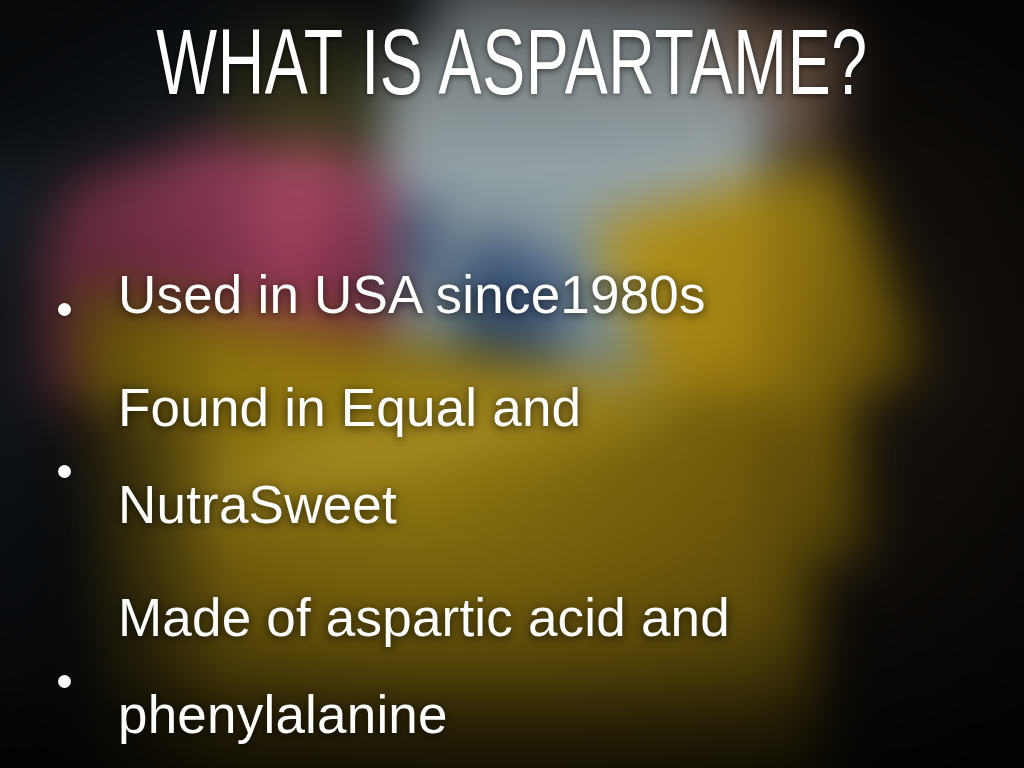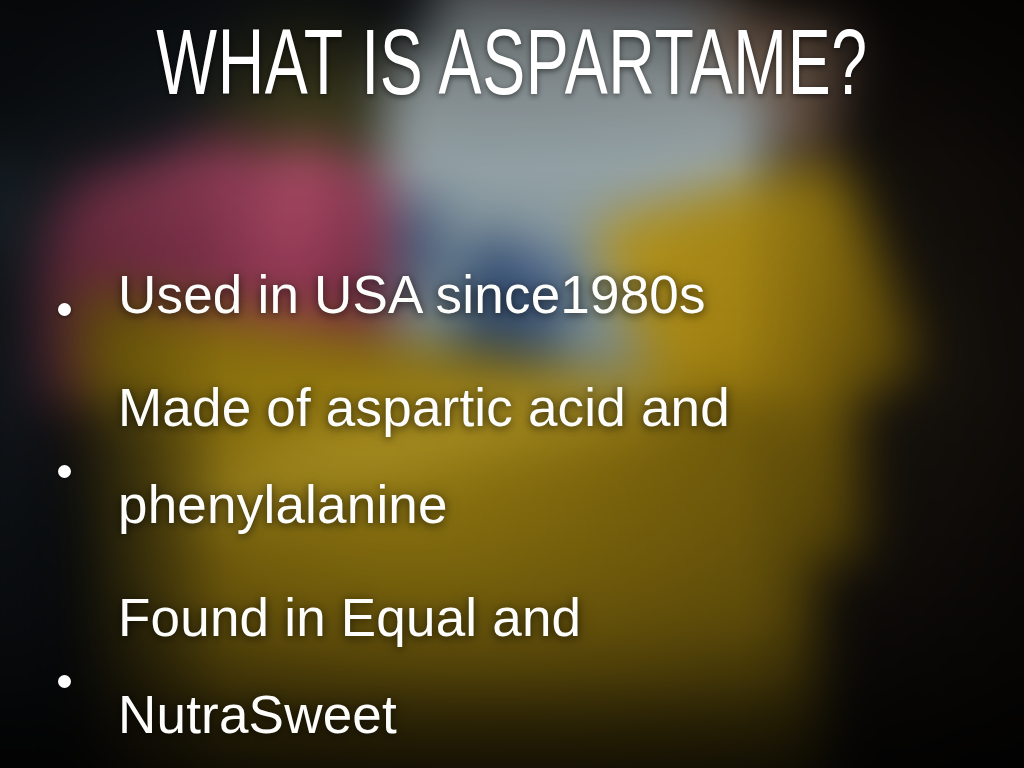--- a/index.html
+++ b/index.html
@@ -277,23 +277,23 @@
 
     <div class="bullets">
 
       <div class="bullet-row">
         <span class="bullet-dot"></span>
         <span class="bullet-text">Used in USA since1980s</span>
       </div>
 
       <div class="bullet-row">
         <span class="bullet-dot"></span>
-        <span class="bullet-text">Made of aspartic acid and phenylalanine</span>
+        <span class="bullet-text">Found in Equal and NutraSweet</span>
       </div>
 
       <div class="bullet-row">
         <span class="bullet-dot"></span>
-        <span class="bullet-text">Found in Equal and NutraSweet</span>
+        <span class="bullet-text">Made of aspartic acid and phenylalanine</span>
       </div>
 
     </div>
   </div>
 </div>
 
 </body></html>

